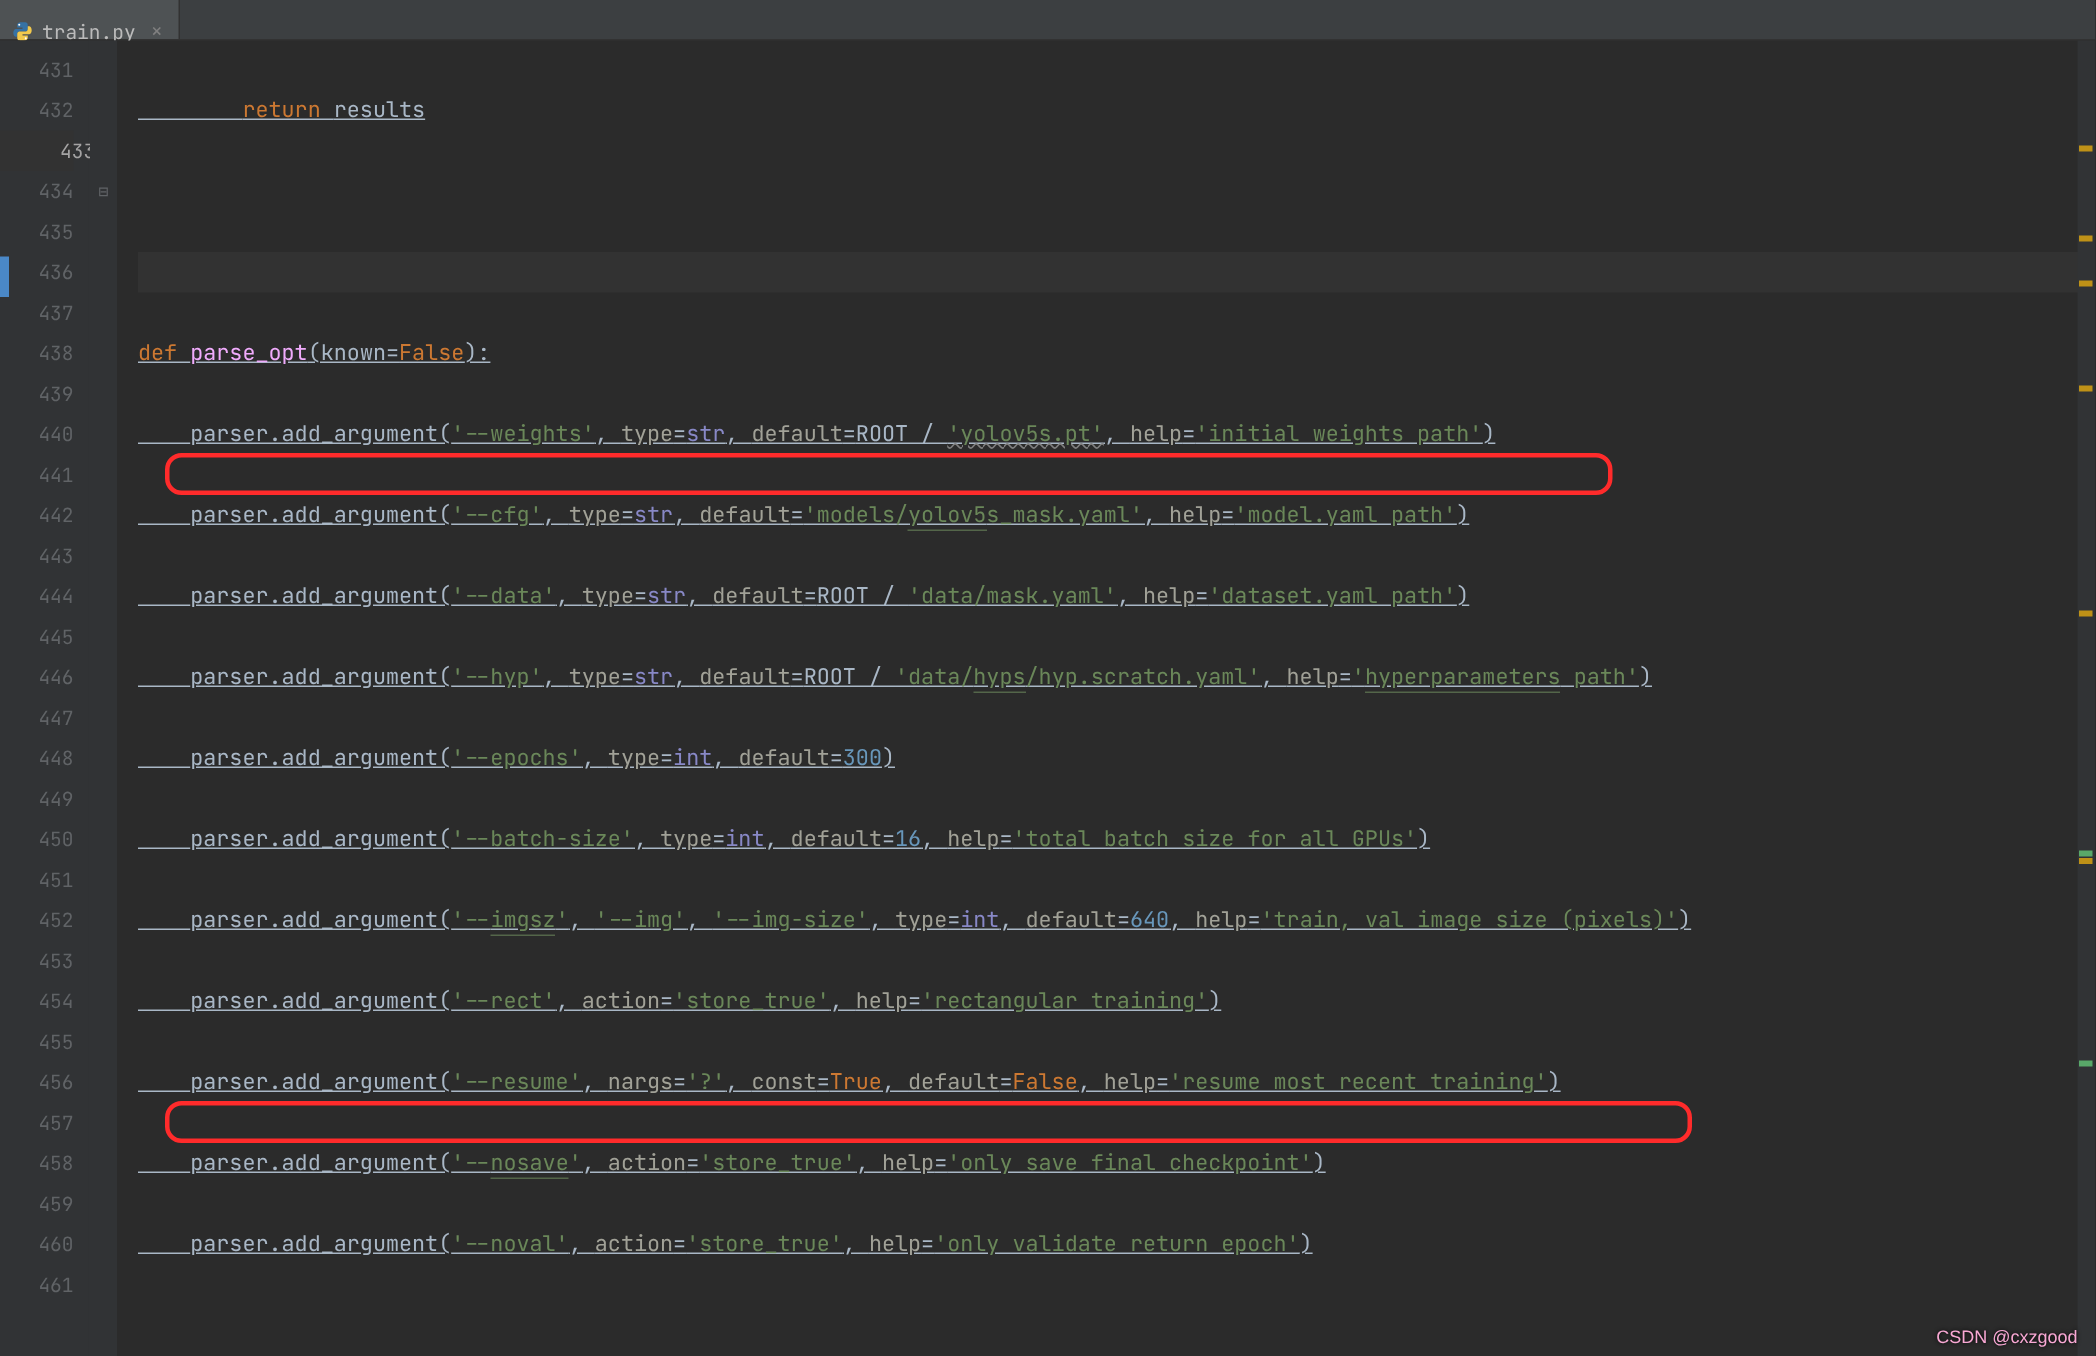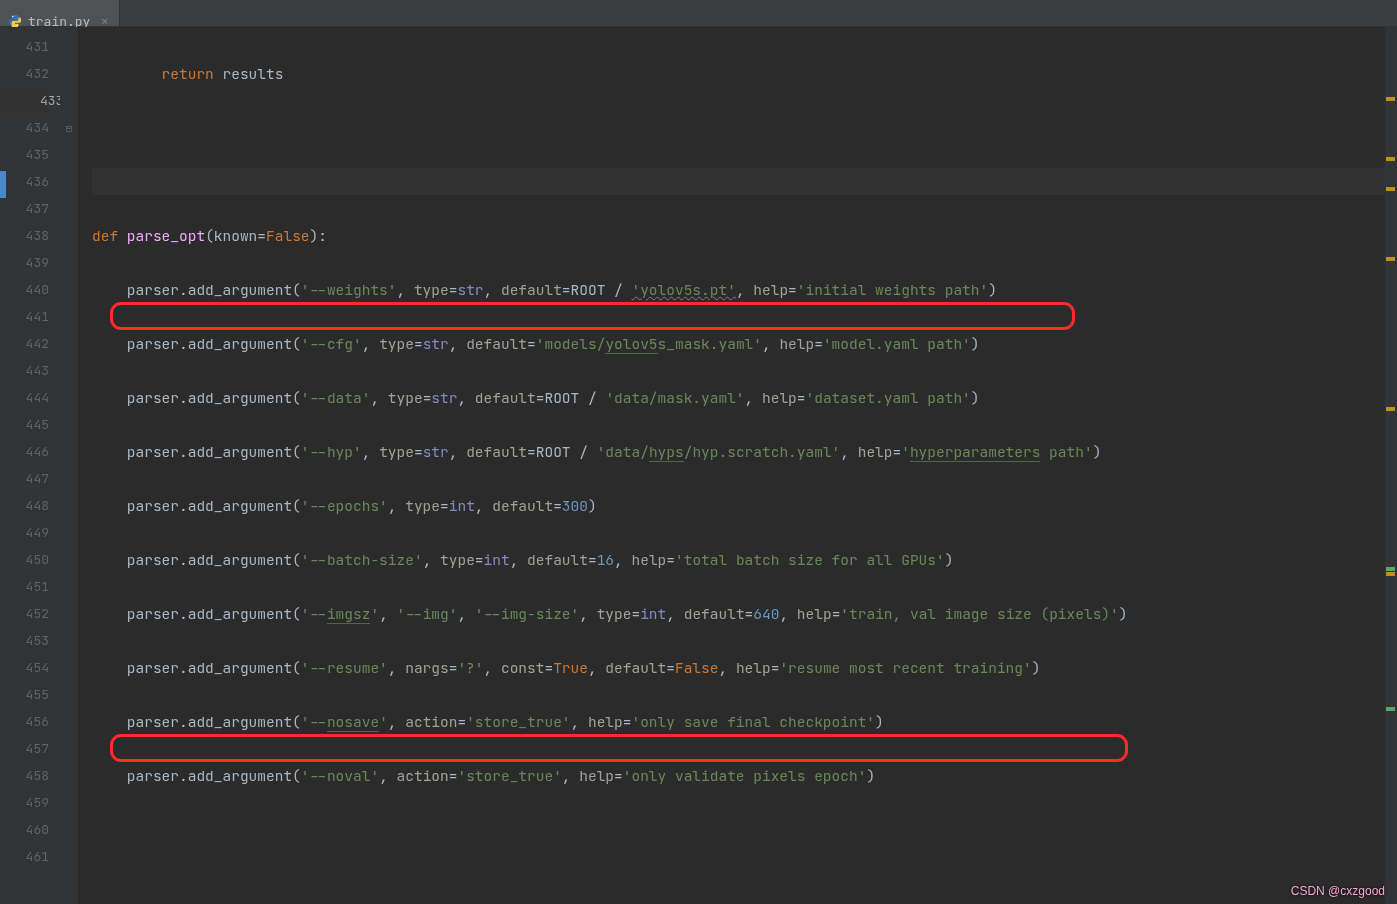--- a/index.html
+++ b/index.html
@@ -49,21 +49,21 @@
     border-right:1px solid #313335;
   }
   .gutter div { height:27px; }
   .code {
     flex:1;
     padding:6px 0 6px 14px;
     line-height:27px;
     white-space:pre;
     position:relative;
   }
-  .ln { height:27px; }
+  .ln { height:27px;text-decoration:underline; }
   .current-line { background:#323232; }
   .gutter .current { background:#323232; color:#a4a3a3;padding-left:40px;}
   .kw { color:#cc7832; }
   .fn { color:#f0abfc; }
   .str { color:#6a8759; }
   .num { color:#6897bb; }
   .bi { color:#8888c6;margin-top:12px; }
   .param { color:#a1a197; }
   .ul { border-bottom:1px solid #54664a; }
   .wav { text-decoration:underline wavy #808080; text-decoration-thickness:1px;}
@@ -213,23 +213,24 @@
 <div class="ln"></div>
 <div class="ln current-line"></div>
 <div class="ln"><span class="kw">def </span><span class="fn">parse_opt</span><span>(known</span><span>=</span><span class="kw">False</span><span>):</span></div>
 <div class="ln">    <span>parser.add_argument(</span><span class="str">'--weights'</span><span>, </span><span class="param">type</span><span>=</span><span class="bi">str</span><span>, </span><span class="param">default</span><span>=</span><span>ROOT / </span><span class="str wav">'yolov5s.pt'</span><span>, </span><span class="param">help</span><span>=</span><span class="str">'initial weights path'</span><span>)</span></div>
 <div class="ln">    <span>parser.add_argument(</span><span class="str">'--cfg'</span><span>, </span><span class="param">type</span><span>=</span><span class="bi">str</span><span>, </span><span class="param">default</span><span>=</span><span class="str">'models/</span><span class="str ul">yolov5</span><span class="str">s_mask.yaml'</span><span>, </span><span class="param">help</span><span>=</span><span class="str">'model.yaml path'</span><span>)</span></div>
 <div class="ln">    <span>parser.add_argument(</span><span class="str">'--data'</span><span>, </span><span class="param">type</span><span>=</span><span class="bi">str</span><span>, </span><span class="param">default</span><span>=</span><span>ROOT / </span><span class="str">'data/mask.yaml'</span><span>, </span><span class="param">help</span><span>=</span><span class="str">'dataset.yaml path'</span><span>)</span></div>
 <div class="ln">    <span>parser.add_argument(</span><span class="str">'--hyp'</span><span>, </span><span class="param">type</span><span>=</span><span class="bi">str</span><span>, </span><span class="param">default</span><span>=</span><span>ROOT / </span><span class="str">'data/</span><span class="str ul">hyps</span><span class="str">/hyp.scratch.yaml'</span><span>, </span><span class="param">help</span><span>=</span><span class="str">'</span><span class="str ul">hyperparameters</span><span class="str"> path'</span><span>)</span></div>
 <div class="ln">    <span>parser.add_argument(</span><span class="str">'--epochs'</span><span>, </span><span class="param">type</span><span>=</span><span class="bi">int</span><span>, </span><span class="param">default</span><span>=</span><span class="num">300</span><span>)</span></div>
 <div class="ln">    <span>parser.add_argument(</span><span class="str">'--batch-size'</span><span>, </span><span class="param">type</span><span>=</span><span class="bi">int</span><span>, </span><span class="param">default</span><span>=</span><span class="num">16</span><span>, </span><span class="param">help</span><span>=</span><span class="str">'total batch size for all GPUs'</span><span>)</span></div>
 <div class="ln">    <span>parser.add_argument(</span><span class="str">'--</span><span class="str ul">imgsz</span><span class="str">'</span><span>, </span><span class="str">'--img'</span><span>, </span><span class="str">'--img-size'</span><span>, </span><span class="param">type</span><span>=</span><span class="bi">int</span><span>, </span><span class="param">default</span><span>=</span><span class="num">640</span><span>, </span><span class="param">help</span><span>=</span><span class="str">'train, val image size (pixels)'</span><span>)</span></div>
+<div class="ln">    <span>parser.add_argument(</span><span class="str">'--rect'</span><span>, </span><span class="param">action</span><span>=</span><span class="str">'store_true'</span><span>, </span><span class="param">help</span><span>=</span><span class="str">'rectangular training'</span><span>)</span></div>
 <div class="ln">    <span>parser.add_argument(</span><span class="str">'--resume'</span><span>, </span><span class="param">nargs</span><span>=</span><span class="str">'?'</span><span>, </span><span class="param">const</span><span>=</span><span class="kw">True</span><span>, </span><span class="param">default</span><span>=</span><span class="kw">False</span><span>, </span><span class="param">help</span><span>=</span><span class="str">'resume most recent training'</span><span>)</span></div>
 <div class="ln">    <span>parser.add_argument(</span><span class="str">'--</span><span class="str ul">nosave</span><span class="str">'</span><span>, </span><span class="param">action</span><span>=</span><span class="str">'store_true'</span><span>, </span><span class="param">help</span><span>=</span><span class="str">'only save final checkpoint'</span><span>)</span></div>
-<div class="ln">    <span>parser.add_argument(</span><span class="str">'--noval'</span><span>, </span><span class="param">action</span><span>=</span><span class="str">'store_true'</span><span>, </span><span class="param">help</span><span>=</span><span class="str">'only validate pixels epoch'</span><span>)</span></div>
+<div class="ln">    <span>parser.add_argument(</span><span class="str">'--noval'</span><span>, </span><span class="param">action</span><span>=</span><span class="str">'store_true'</span><span>, </span><span class="param">help</span><span>=</span><span class="str">'only validate return epoch'</span><span>)</span></div>
 
 
 
 
 
 
 
 
 
 

